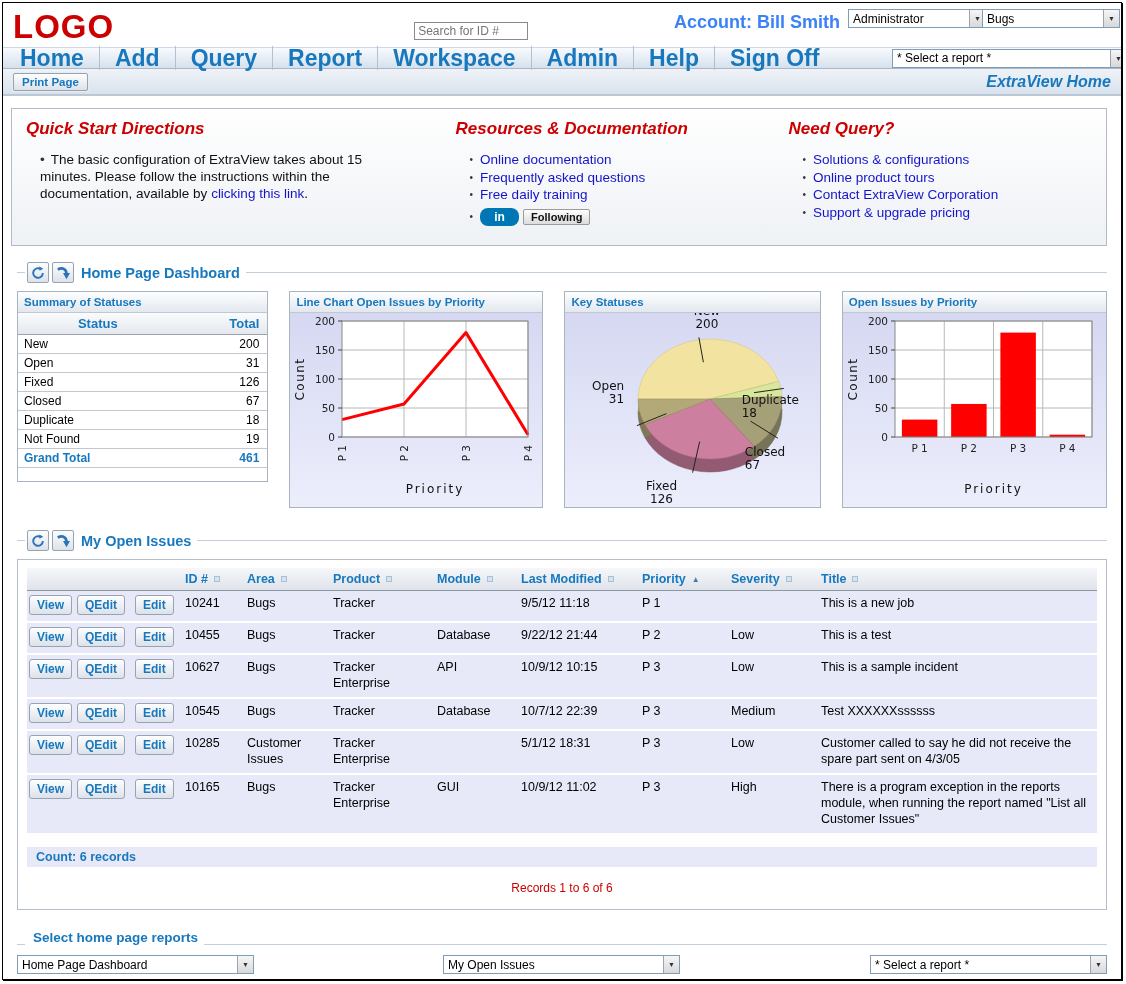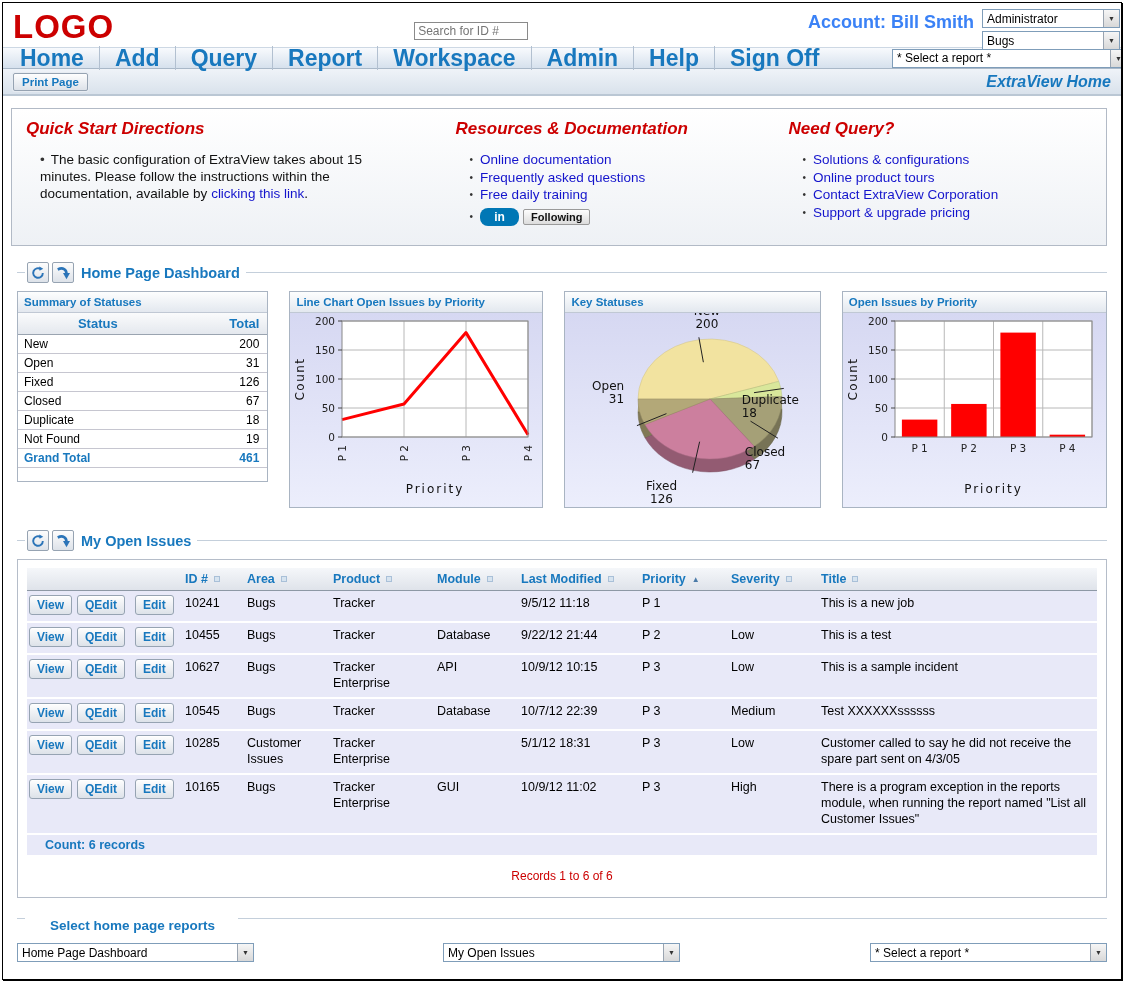--- a/index.html
+++ b/index.html
@@ -8,21 +8,21 @@
   .page { position:relative; width:1120px; height:978px; margin:2px; border:1px solid #000;
           box-shadow:1px 1px 0 #000; background:#fff; overflow:hidden; }
 
   
   .topbar { display:flex; align-items:flex-start; padding:6px 8px 2px 10px; height:44px; }
   .logo { color:#cc0000; font-weight:900; font-size:33px; letter-spacing:1px; line-height:36px; }
   .search-wrap { margin-left:300px; margin-top:12px; }
   .search-input { width:114px; height:18px; border:1px solid #8a8a8a; font-size:12px; padding:1px 3px; color:#222; }
   .top-right { margin-left:auto; display:flex; align-items:flex-start; gap:8px; }
   .account { font-weight:bold; font-size:18px; margin-top:3px; color:#3b82f6; }
-  .stack { display:flex; flex-direction:column; gap:3px; }
+  .stack { display:flex; flex-direction:row; gap:3px; }
 
   .xselect { display:flex; align-items:center; border:1px solid #7f9db9; background:#fff; height:19px;
              font-size:12px; color:#000; }
   .xselect .val { flex:1; padding:0 4px; white-space:nowrap; overflow:hidden; }
   .xselect .arrow { width:16px; align-self:stretch; background:linear-gradient(#f6f6f6,#d8d8d8);
                     border-left:1px solid #9aa4b0; display:flex; align-items:center; justify-content:center;
                     font-size:7px; color:#333; }
   .sel-cut { width:138px; margin-right:-7px; }
 
   
@@ -88,25 +88,25 @@
   .issues-table thead th { background:linear-gradient(#f5f7fa,#dfe3ea); border-bottom:1px solid #8d98a5;
       color:#1878be; font-weight:bold; font-size:12.5px; text-align:left; padding:4px 2px; white-space:nowrap; }
   .issues-table td { background:#e8e9f8; border-bottom:2px solid #fff; padding:4px 2px 6px 2px;
       vertical-align:top; color:#000; line-height:16px; }
   .mk-square { display:inline-block; width:6px; height:6px; background:#d7e4f0; border:1px solid #a9c0d8;
                margin-left:6px; vertical-align:1px; }
   .mk-asc { font-size:8px; color:#4a7aa8; margin-left:6px; vertical-align:1px; }
   .row-btn { display:inline-block; background:linear-gradient(#fefefe,#dde2e9); border:1px solid #96a3b2;
              border-radius:3px; font-size:12px; font-weight:bold; color:#1878be; padding:1px 7px;
              box-shadow:inset 0 1px 0 #fff; cursor:pointer; }
-  .count-row { background:#e8e9f8; color:#1878be; font-weight:bold; font-size:12.5px; padding:3px 18px; margin-top:0px; }
+  .count-row { background:#e8e9f8; color:#1878be; font-weight:bold; font-size:12.5px; padding:3px 9px; margin-top:12px; }
   .records { text-align:center; color:#cc0000; font-size:12px; margin:14px 0 10px 0; }
 
   
-  .footer-hdr { display:flex; align-items:flex-start; margin:20px 14px 10px 14px;gap:17px; }
+  .footer-hdr { display:flex; align-items:flex-end; margin:20px 14px 10px 14px; }
   .footer-title { color:#1878be; font-weight:bold; font-size:13.5px; margin:0 6px; white-space:nowrap; }
   .footer-row { display:flex; margin:0 14px; }
   .footer-row .xselect { width:240px; }
   .fsel2 { margin-left:189px; } .fsel3 { margin-left:190px; }
 
   svg text { font-family:"DejaVu Sans","Liberation Sans",sans-serif; }
 </style>
 </head>
 <body>
 

